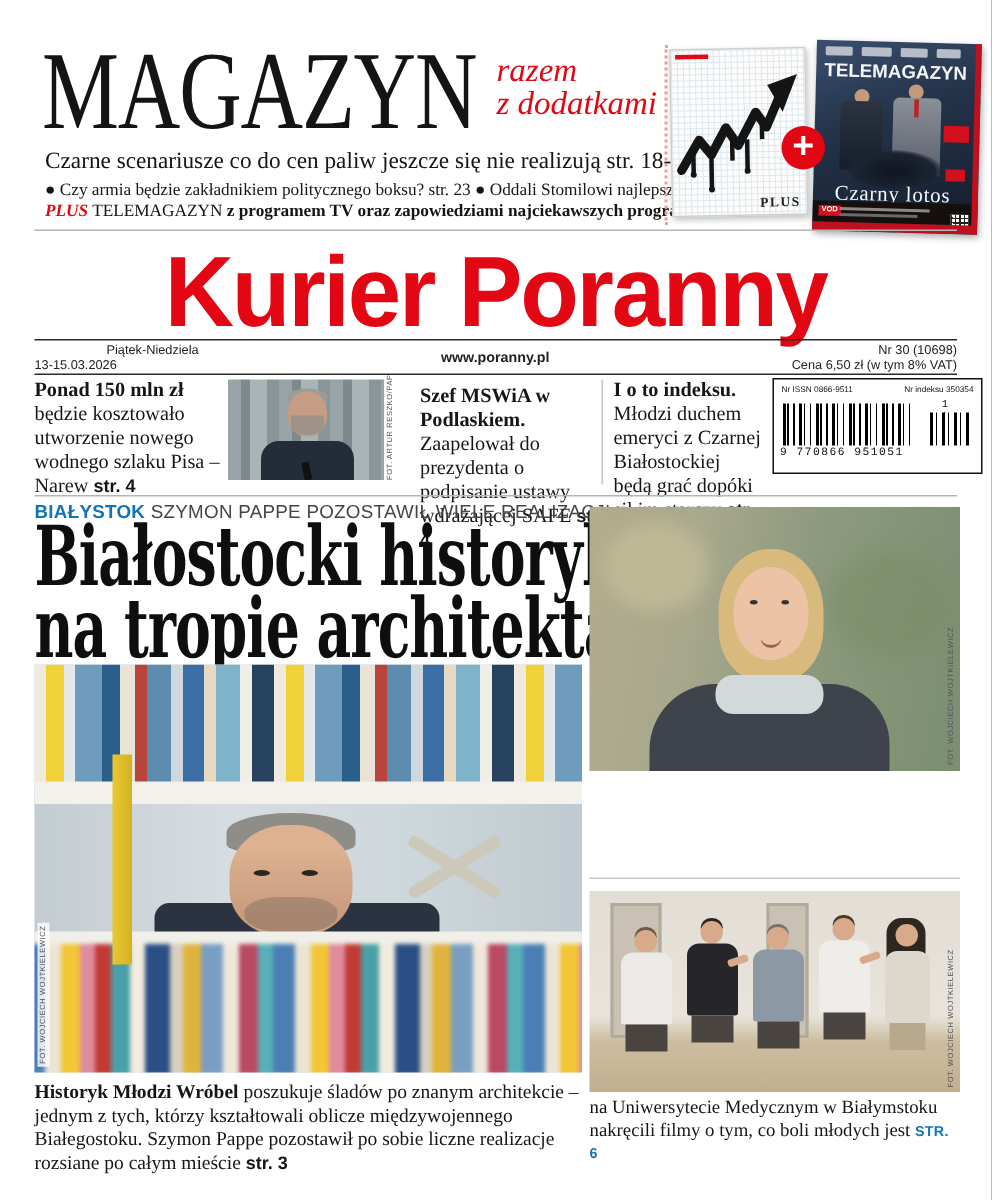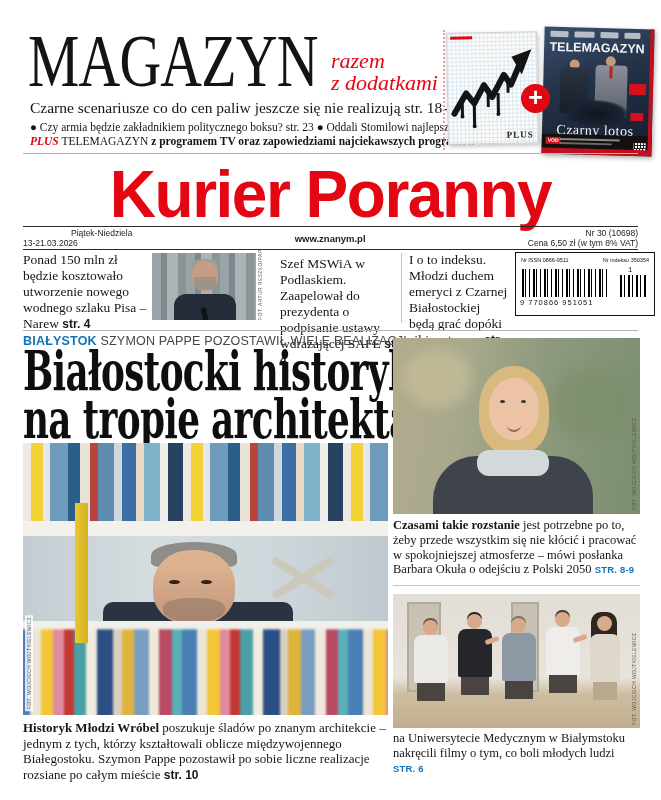--- a/index.html
+++ b/index.html
@@ -3,21 +3,21 @@
 <meta charset="utf-8">
 <style>
   html,body{margin:0;padding:0;background:#888;}
   .page{position:relative;width:661px;height:800px;background:#ffffff;overflow:hidden;
         font-family:"Liberation Serif",serif;color:#1a1a1a;}
   .abs{position:absolute;}
 
   
   .mag-title{left:28px;top:24px;font-family:"Liberation Serif",serif;font-size:74px;line-height:1;
              color:#141414;transform:scaleX(0.78);transform-origin:0 0;letter-spacing:-1px;white-space:nowrap;}
-  .mag-tagline{left:331px;top:50px;color:#e30613;font-style:italic;font-size:22px;line-height:1.02;
+  .mag-tagline{left:331px;top:36px;color:#e30613;font-style:italic;font-size:22px;line-height:1.02;
                font-family:"Liberation Serif",serif;}
   .mag-lead{left:30px;top:99px;font-size:15.5px;color:#151515;}
   .mag-bullets{left:30px;top:121px;font-size:11.5px;color:#151515;}
   .mag-plusline{left:30px;top:135px;font-size:11.5px;color:#151515;}
   .plus-label{color:#e30613;font-weight:bold;font-style:italic;}
   .plus-rest{font-weight:bold;}
   .dotted-div{left:443px;top:30px;height:120px;border-left:2px dotted #e9a0a0;}
 
   
   .chart-thumb{left:447px;top:32px;width:89px;height:110px;background:#fdfdfb;
@@ -66,41 +66,41 @@
   .infobar{left:23px;top:226px;width:615px;height:20px;border-top:1.5px solid #2a2a2a;border-bottom:1.5px solid #2a2a2a;
       display:flex;justify-content:space-between;align-items:center;
       font-family:"Liberation Sans",sans-serif;font-size:8.5px;color:#222;padding:1px 0;}
   .info-left,.info-right{line-height:1.2;}
   .info-right{text-align:right;}
   .info-center{font-weight:bold;font-size:9.5px;}
   .info-b{font-weight:normal;padding-left:48px;}
 
   
   .teaser{font-size:13.5px;line-height:1.18;color:#161616;}
-  .tz-bold{font-weight:normal;}
+  .tz-bold{font-weight:bold;}
   .pageref{font-family:"Liberation Sans",sans-serif;font-weight:bold;font-size:12px;}
   .pageref-blue{font-family:"Liberation Sans",sans-serif;font-weight:bold;font-size:9.5px;color:#1274b8;letter-spacing:.2px;}
 
   .photo-mswia{left:152px;top:253px;width:104px;height:67px;overflow:hidden;
       background:repeating-linear-gradient(90deg,#98a4a8 0 9px,#7d898d 9px 15px,#aab4b6 15px 26px,#8a9598 26px 34px);}
   .msw-body{left:22px;bottom:-4px;width:62px;height:30px;background:#232c38;border-radius:12px 12px 0 0;}
   .msw-head{left:40px;top:8px;width:26px;height:30px;background:#c59d85;border-radius:45%;}
   .msw-hair{left:40px;top:6px;width:26px;height:10px;background:#9b9b98;border-radius:50% 50% 0 0;}
   .msw-beard{left:42px;top:24px;width:22px;height:13px;background:rgba(150,145,138,.85);border-radius:0 0 45% 45%;}
   .msw-mic{left:50px;bottom:0;width:5px;height:12px;background:#111;transform:rotate(-12deg);}
 
   .vtext{writing-mode:vertical-rl;transform:rotate(180deg);font-family:"Liberation Sans",sans-serif;
       font-size:5px;color:#555;letter-spacing:.4px;white-space:nowrap;}
 
   .barcode-box{left:515px;top:252px;width:138px;height:62px;border:1px solid #111;background:#fff;
       font-family:"Liberation Sans",sans-serif;}
   .bc-row{left:5px;top:4px;width:128px;display:flex;justify-content:space-between;font-size:5.5px;color:#111;}
   .bc-main{left:6px;top:16px;width:86px;height:28px;
       background:repeating-linear-gradient(90deg,#000 0 2px,#fff 2px 3px,#000 3px 4px,#fff 4px 7px,#000 7px 8px,#fff 8px 11px);}
-  .bc-digits{left:4px;top:45px;width:92px;font-family:Liberation Sans, sans-serif;font-size:7.5px;color:#111;letter-spacing:1px;}
+  .bc-digits{left:4px;top:45px;width:92px;font-family:Liberation Mono, monospace;font-size:7.5px;color:#111;letter-spacing:1px;}
   .bc-addon{left:104px;top:22px;width:26px;height:22px;
       background:repeating-linear-gradient(90deg,#000 0 2px,#fff 2px 4px,#000 4px 5px,#fff 5px 8px);}
   .bc-addon-digits{left:104px;top:13px;width:26px;text-align:center;font-family:"Liberation Mono",monospace;font-size:7px;color:#111;letter-spacing:6px;}
 
   
   .kicker{left:23px;top:334px;font-family:"Liberation Sans",sans-serif;font-size:12.5px;color:#454545;letter-spacing:.2px;}
   .kicker-tag{color:#1274b8;font-weight:bold;}
   .headline{left:23px;top:347px;font-family:"DejaVu Serif",serif;font-weight:bold;font-size:55px;
       line-height:48px;color:#0e0e0e;transform:scaleX(0.65);transform-origin:0 0;white-space:nowrap;letter-spacing:-1px;}
   .headline span{display:block;}
@@ -217,23 +217,23 @@
     <div class="abs cover-edge"></div>
   </div>
 
   <div class="abs hrule" style="left:23px;top:153px;width:615px;"></div>
 
   <div class="abs masthead">Kurier Poranny</div>
 
   <div class="abs infobar">
     <div class="info-left">
       <div class="info-b">Piątek-Niedziela</div>
-      <div>13-21.03.2026</div>
-    </div>
-    <div class="info-center">www.znanym.pl</div>
+      <div>13-15.03.2026</div>
+    </div>
+    <div class="info-center">www.poranny.pl</div>
     <div class="info-right">
       <div>Nr 30 (10698)</div>
       <div>Cena 6,50 zł (w tym 8% VAT)</div>
     </div>
   </div>
 
   <div class="abs teaser" style="left:23px;top:252px;width:127px;">
     <span class="tz-bold">Ponad 150 mln zł</span>
     <span>będzie kosztowało utworzenie nowego wodnego szlaku Pisa – Narew</span>
     <span class="pageref">str. 4</span>
@@ -300,41 +300,36 @@
     </div>
     <div class="abs yellow-book"></div>
     <div class="abs shelf2"></div>
     <div class="abs books-bottom"></div>
     <div class="abs vtext credit-strip" style="left:2px;bottom:4px;">FOT. WOJCIECH WOJTKIELEWICZ</div>
   </div>
 
   <div class="abs caption" style="left:23px;top:720px;width:363px;">
     <span class="cap-bold">Historyk Młodzi Wróbel</span>
     <span>poszukuje śladów po znanym architekcie – jednym z tych, którzy kształtowali oblicze międzywojennego Białegostoku. Szymon Pappe pozostawił po sobie liczne realizacje rozsiane po całym mieście</span>
-    <span class="pageref">str. 10</span>
+    <span class="pageref">str. 3</span>
   </div>
 
   <div class="abs photo-okula">
     <div class="abs ok-blob1"></div>
     <div class="abs ok-blob2"></div>
     <div class="abs ok-hair"></div>
     <div class="abs ok-coat"></div>
     <div class="abs ok-scarf"></div>
     <div class="abs ok-face"></div>
     <div class="abs ok-eye" style="left:107px;top:62px;"></div>
     <div class="abs ok-eye" style="left:128px;top:62px;"></div>
     <div class="abs ok-mouth"></div>
   </div>
   <div class="abs vtext" style="left:631px;top:400px;height:110px;">FOT. WOJCIECH WOJTKIELEWICZ</div>
 
-  <div class="abs caption-sm" style="left:393px;top:518px;width:247px;">
-    <span class="cap-bold">Czasami takie rozstanie</span>
-    <span>jest potrzebne po to, żeby przede wszystkim się nie kłócić i pracować w spokojniejszej atmosferze – mówi posłanka Barbara Okuła o odejściu z Polski 2050</span>
-    <span class="pageref-blue">STR. 8-9</span>
-  </div>
 
   <div class="abs story-rule"></div>
 
   <div class="abs photo-students">
     <div class="abs st-door" style="left:14px;"></div>
     <div class="abs st-door" style="left:118px;width:24px;"></div>
 
     <div class="abs fig-hairc" style="left:30px;top:24px;background:#6b5a48;"></div>
     <div class="abs fig-head" style="left:30px;top:26px;"></div>
     <div class="abs fig-torso" style="left:21px;top:41px;background:#eceae6;"></div>
@@ -358,17 +353,17 @@
     <div class="abs fig-legs" style="left:156px;top:81px;"></div>
 
     <div class="abs" style="left:198px;top:18px;width:26px;height:60px;background:#2e2620;border-radius:10px 10px 4px 4px;"></div>
     <div class="abs fig-head" style="left:204px;top:22px;"></div>
     <div class="abs fig-torso" style="left:197px;top:40px;width:30px;background:#ded7cc;"></div>
     <div class="abs fig-legs" style="left:200px;top:88px;width:24px;background:#b8a98e;"></div>
   </div>
   <div class="abs vtext" style="left:631px;top:620px;height:105px;">FOT. WOJCIECH WOJTKIELEWICZ</div>
 
   <div class="abs caption-sm" style="left:393px;top:731px;width:247px;">
-    <span>na Uniwersytecie Medycznym w Białymstoku nakręcili filmy o tym, co boli młodych ludzi</span>
+    <span>na Uniwersytecie Medycznym w Białymstoku nakręcili filmy o tym, co boli młodych jest</span>
     <span class="pageref-blue">STR. 6</span>
   </div>
 
 </div>
 
 </body></html>

